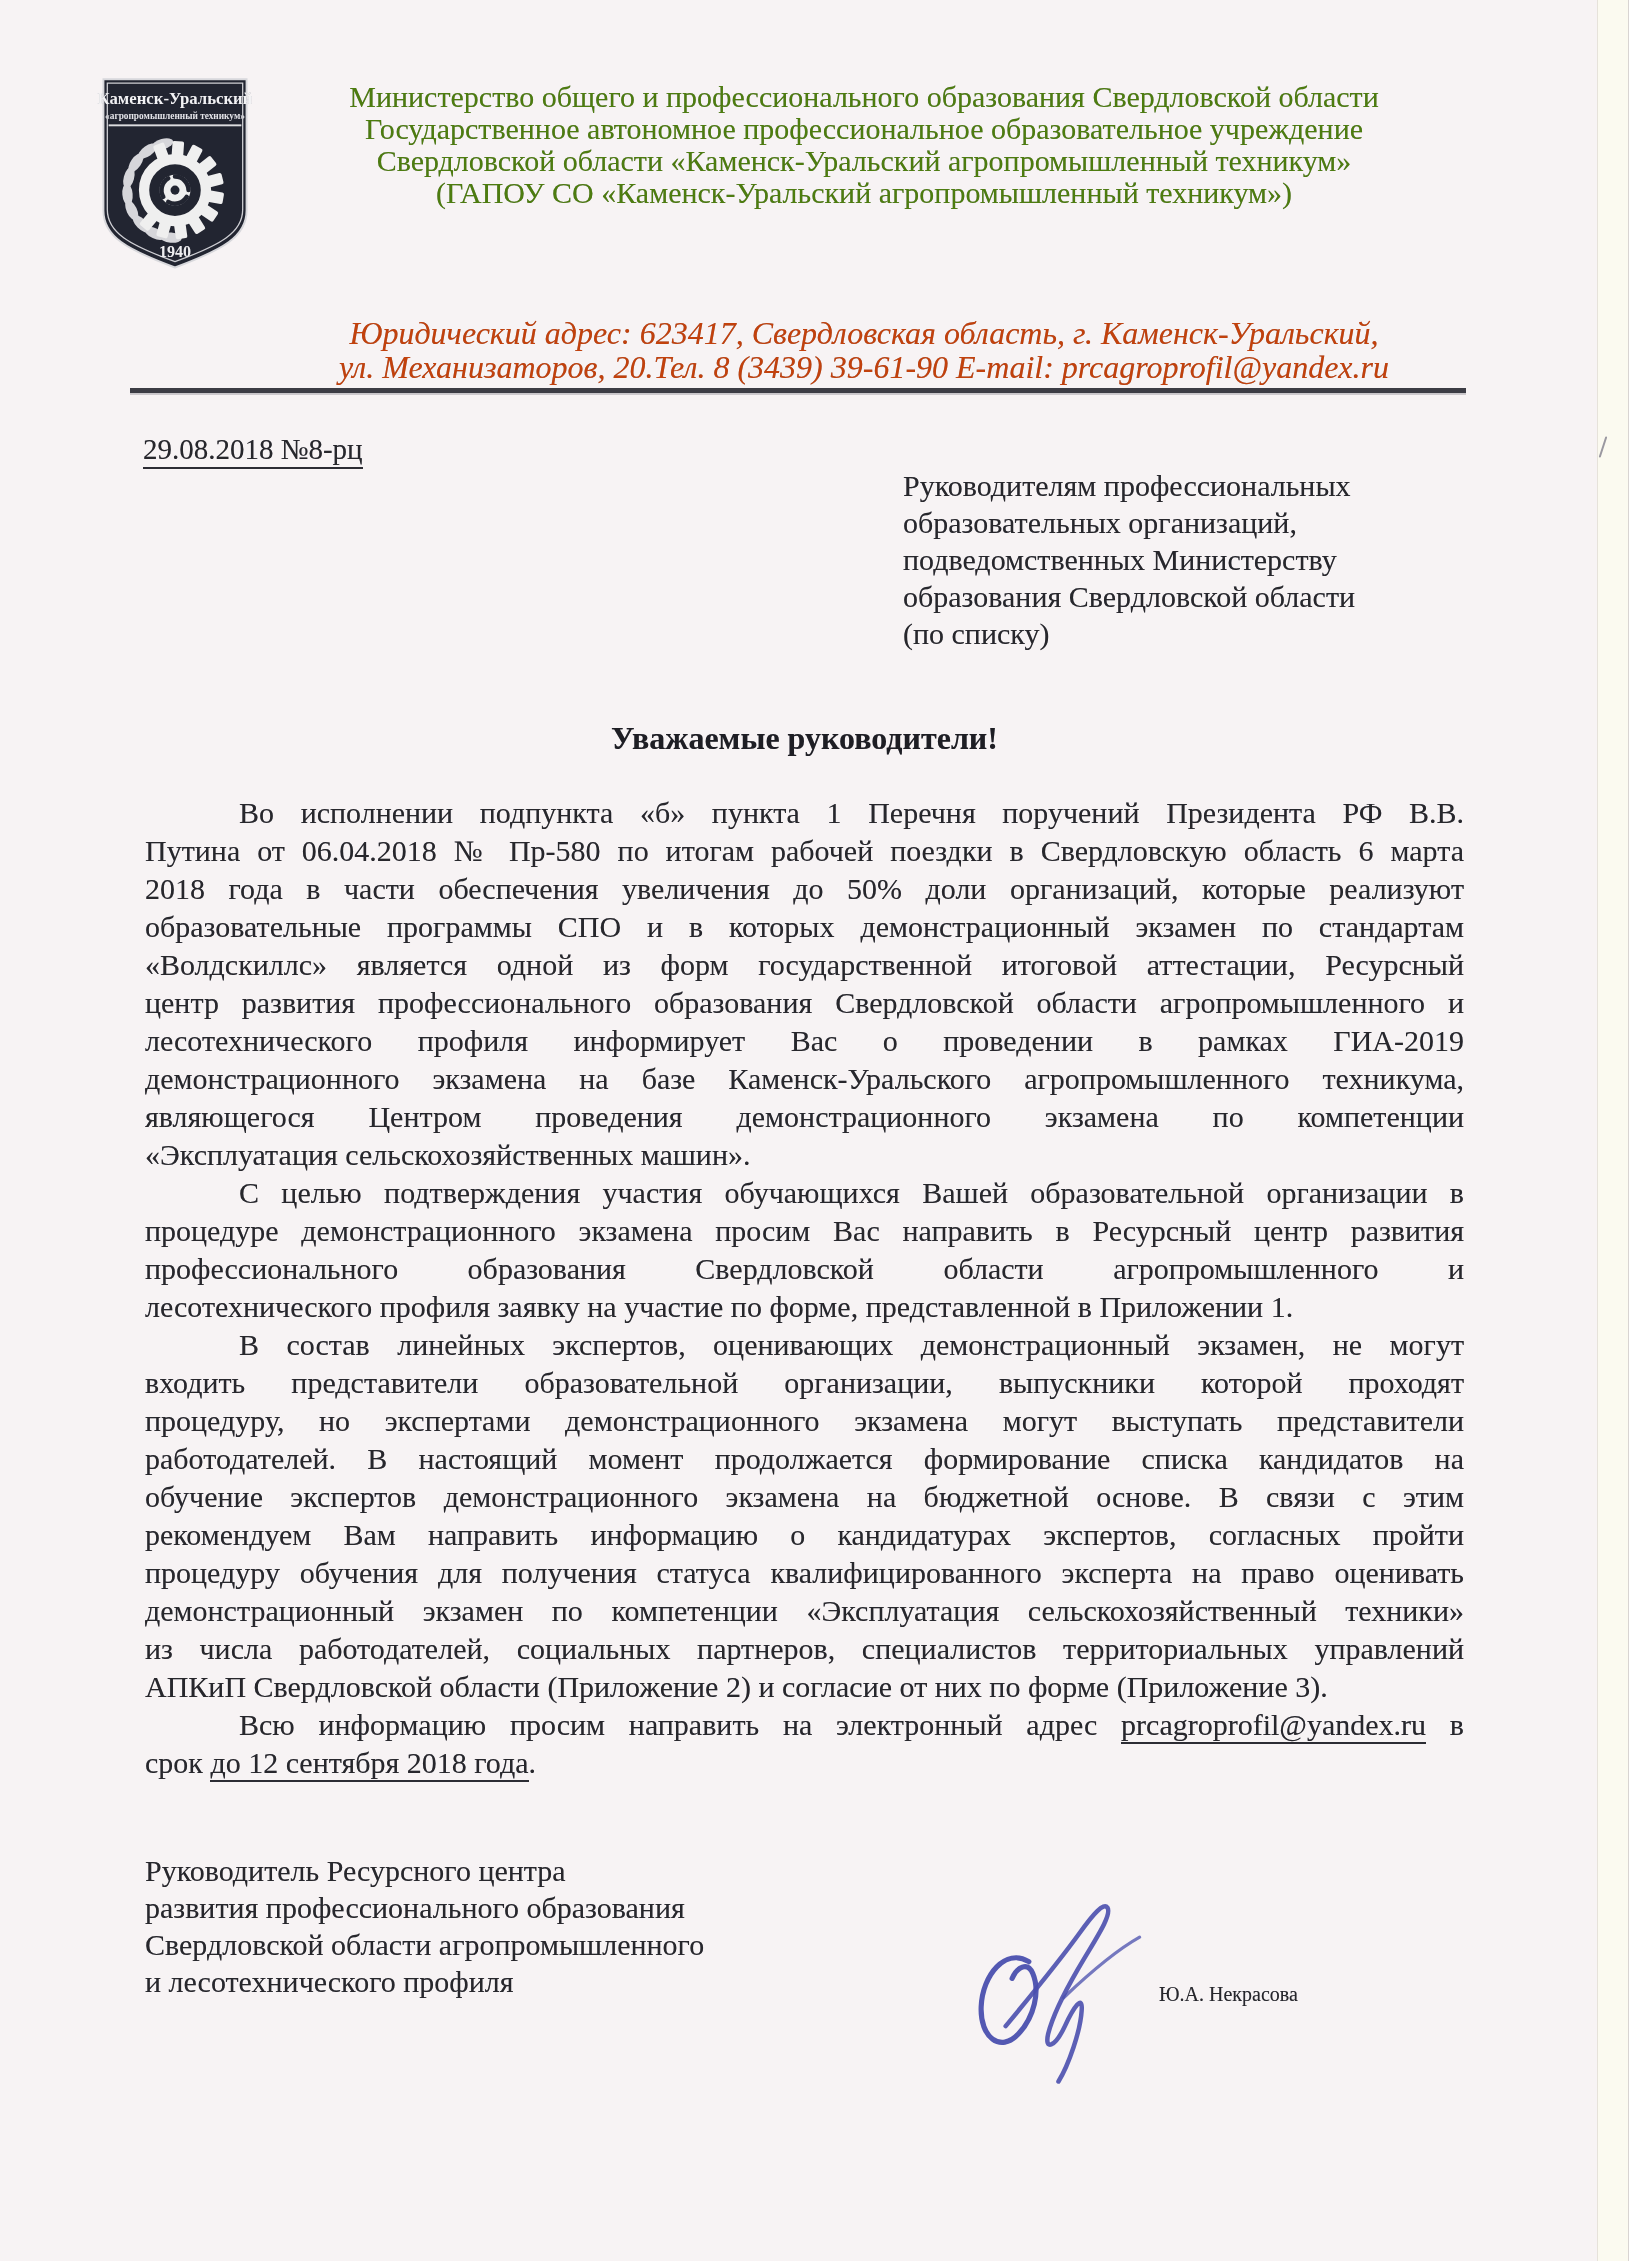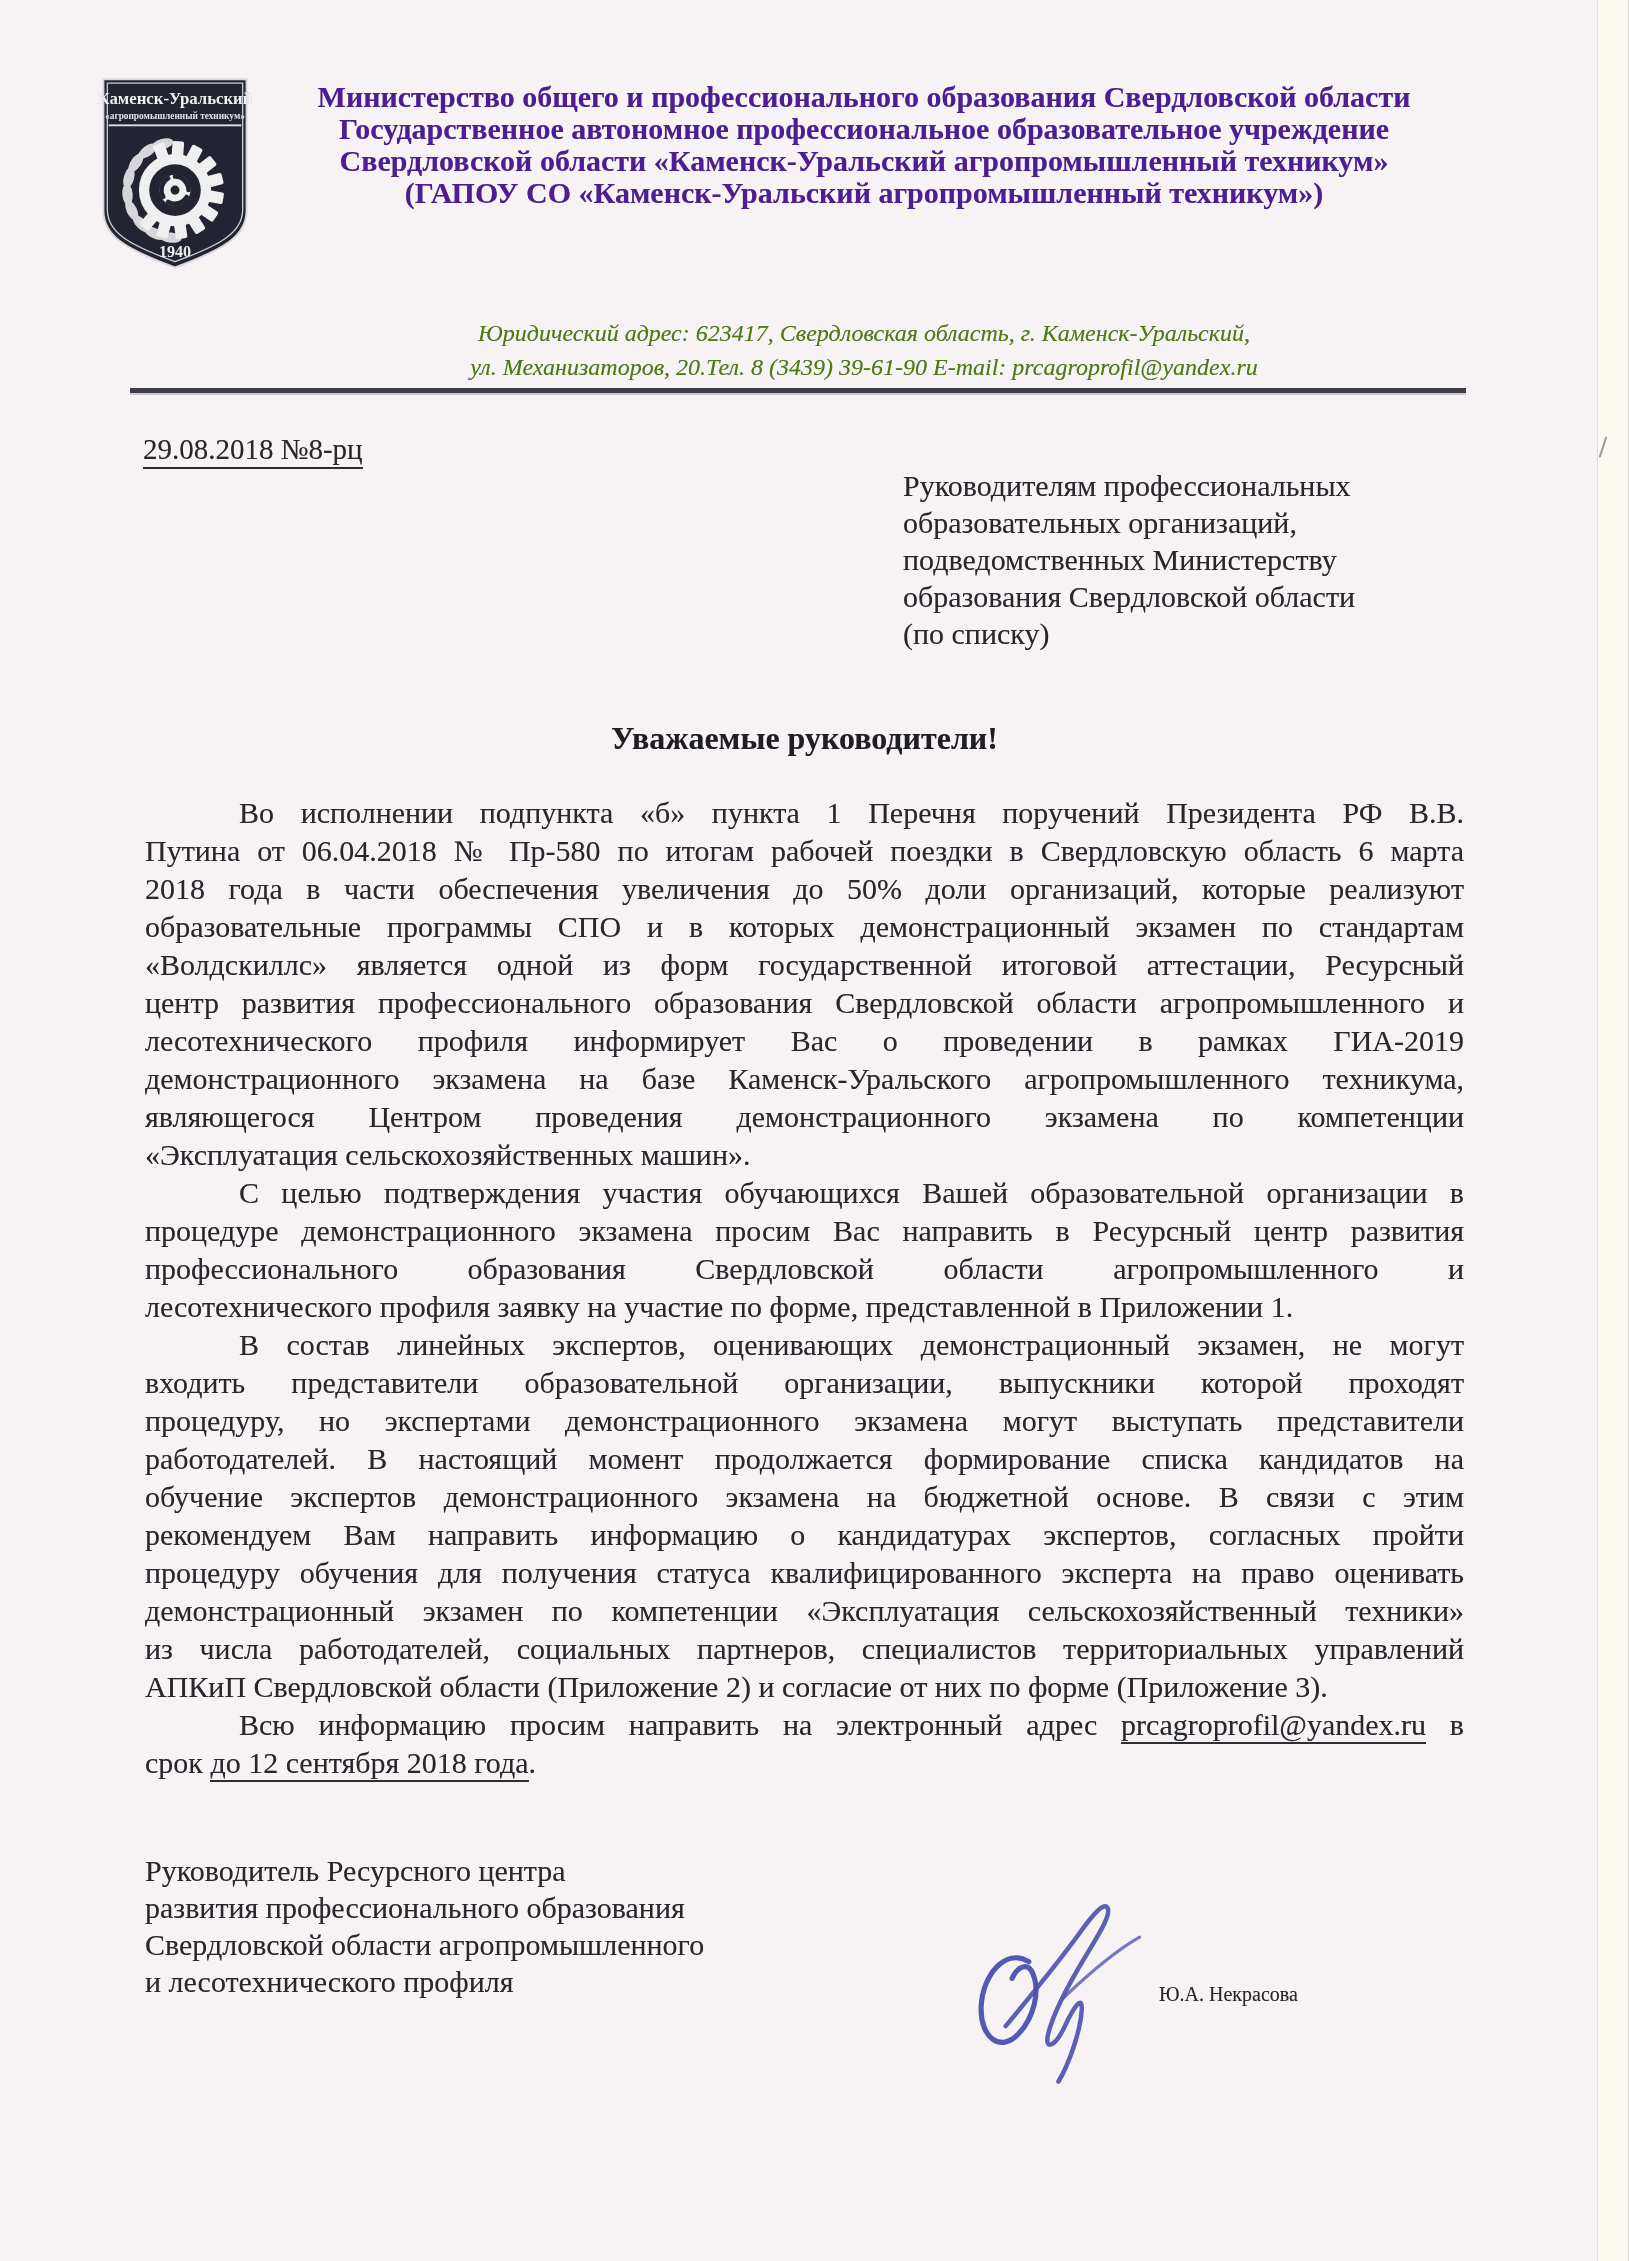--- a/index.html
+++ b/index.html
@@ -13,23 +13,23 @@
   .scan-edge{position:absolute; top:0; right:0; width:30px; height:100%;
     background:#fbfaf0; border-left:1.3px solid #e6e2da;}
   .scan-mark{position:absolute; top:436px; right:24.5px; width:1.9px; height:22px;
     background:#9a98a0; transform:rotate(18deg); border-radius:1.3px;}
 
   .emblem{position:absolute; left:97px; top:74px;}
 
   .org-lines,.center-lines,.contact-lines{
     position:absolute; left:258px; width:1212px; text-align:center;
   }
-  .org-lines{top:81px; font-weight:bold; font-size:30px; line-height:32px; color:#4c1d95;}
+  .org-lines{top:81px; font-weight:normal; font-size:30px; line-height:32px; color:#4d7c0f;}
   .center-lines{top:249px; font-weight:bold; font-size:30px; line-height:32px; color:#1e1e24;}
-  .contact-lines{top:316px; font-style:italic; font-size:24px; line-height:34px; color:#4d7c0f;}
+  .contact-lines{top:316px; font-style:italic; font-size:32px; line-height:34px; color:#c2410c;}
 
   .rule{position:absolute; left:130px; top:388px; width:1336px; height:4.5px;
     background:#3c3c44; box-shadow:0 1.9px 0 rgba(60,60,70,.25);}
 
   .ref{position:absolute; left:143px; top:433px; font-size:29px;}
   .ref span{border-bottom:2.6px solid #2c2c33; padding-bottom:1.9px;}
 
   .addressee{position:absolute; left:903px; top:467px; width:529px;
     font-size:30px; line-height:37px;}
 

